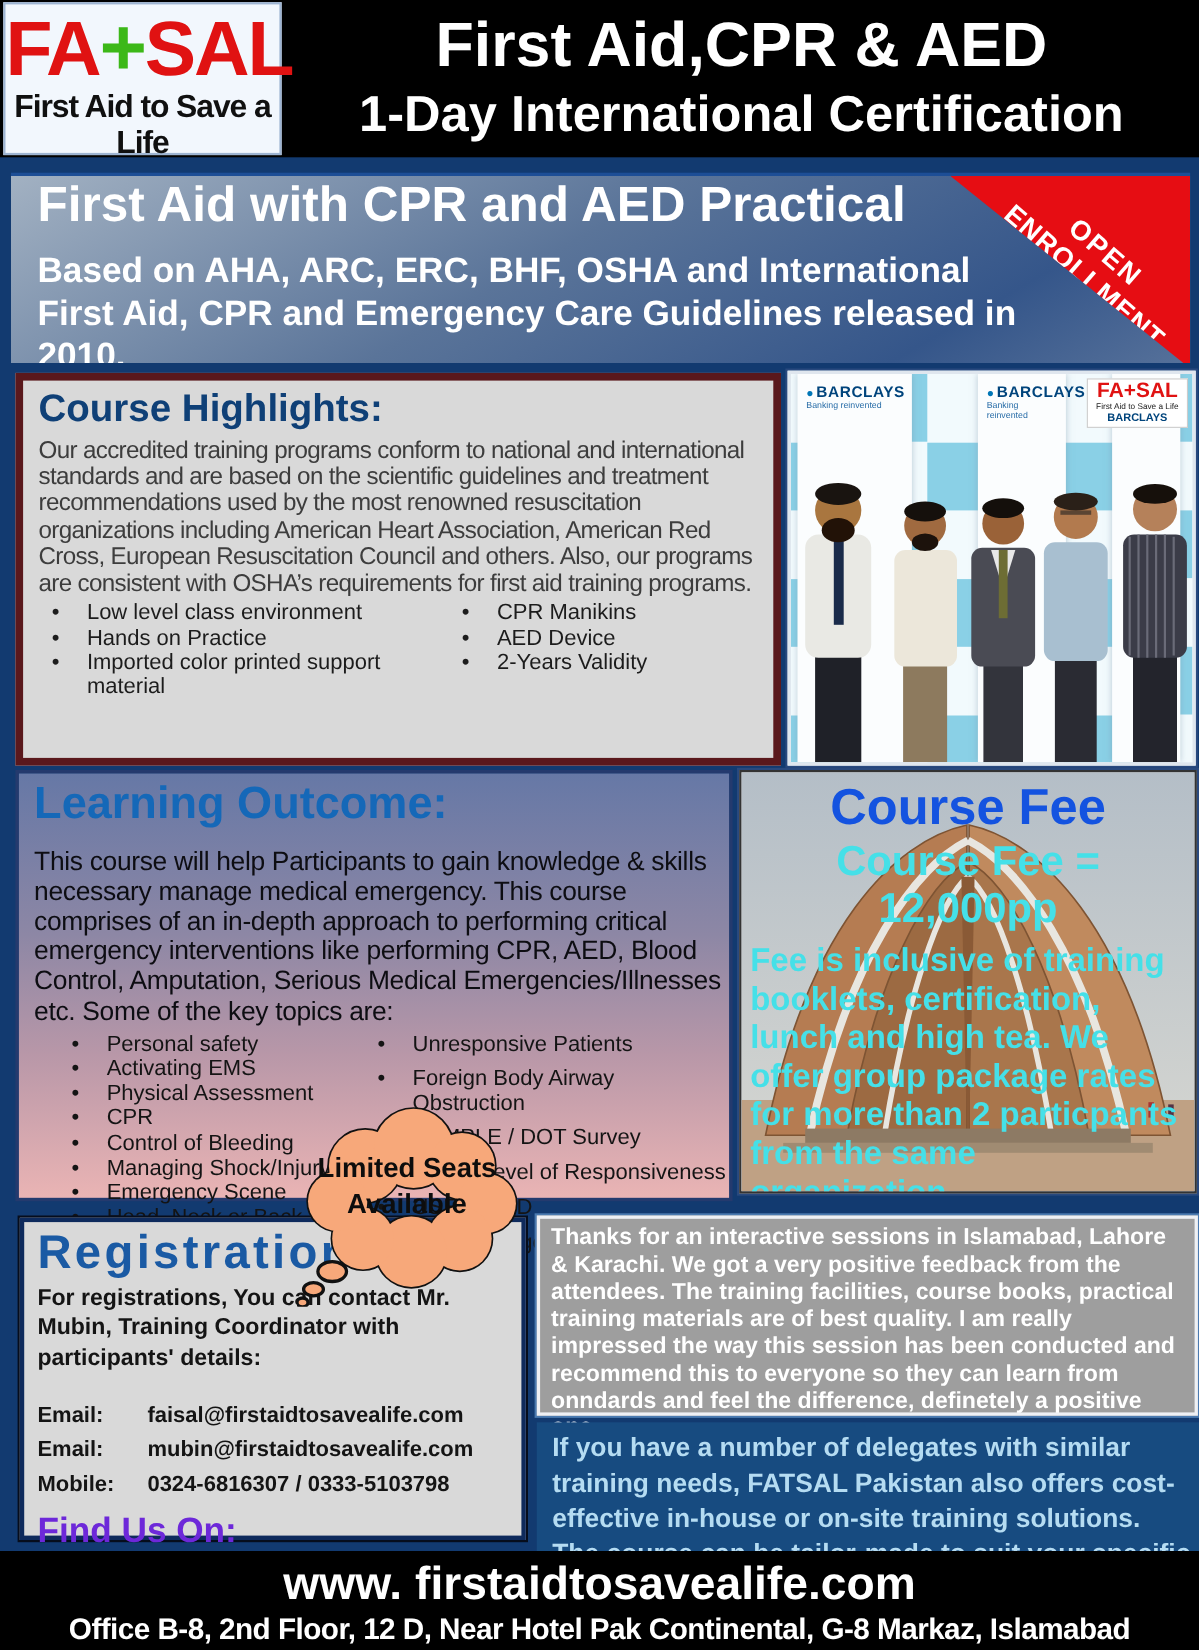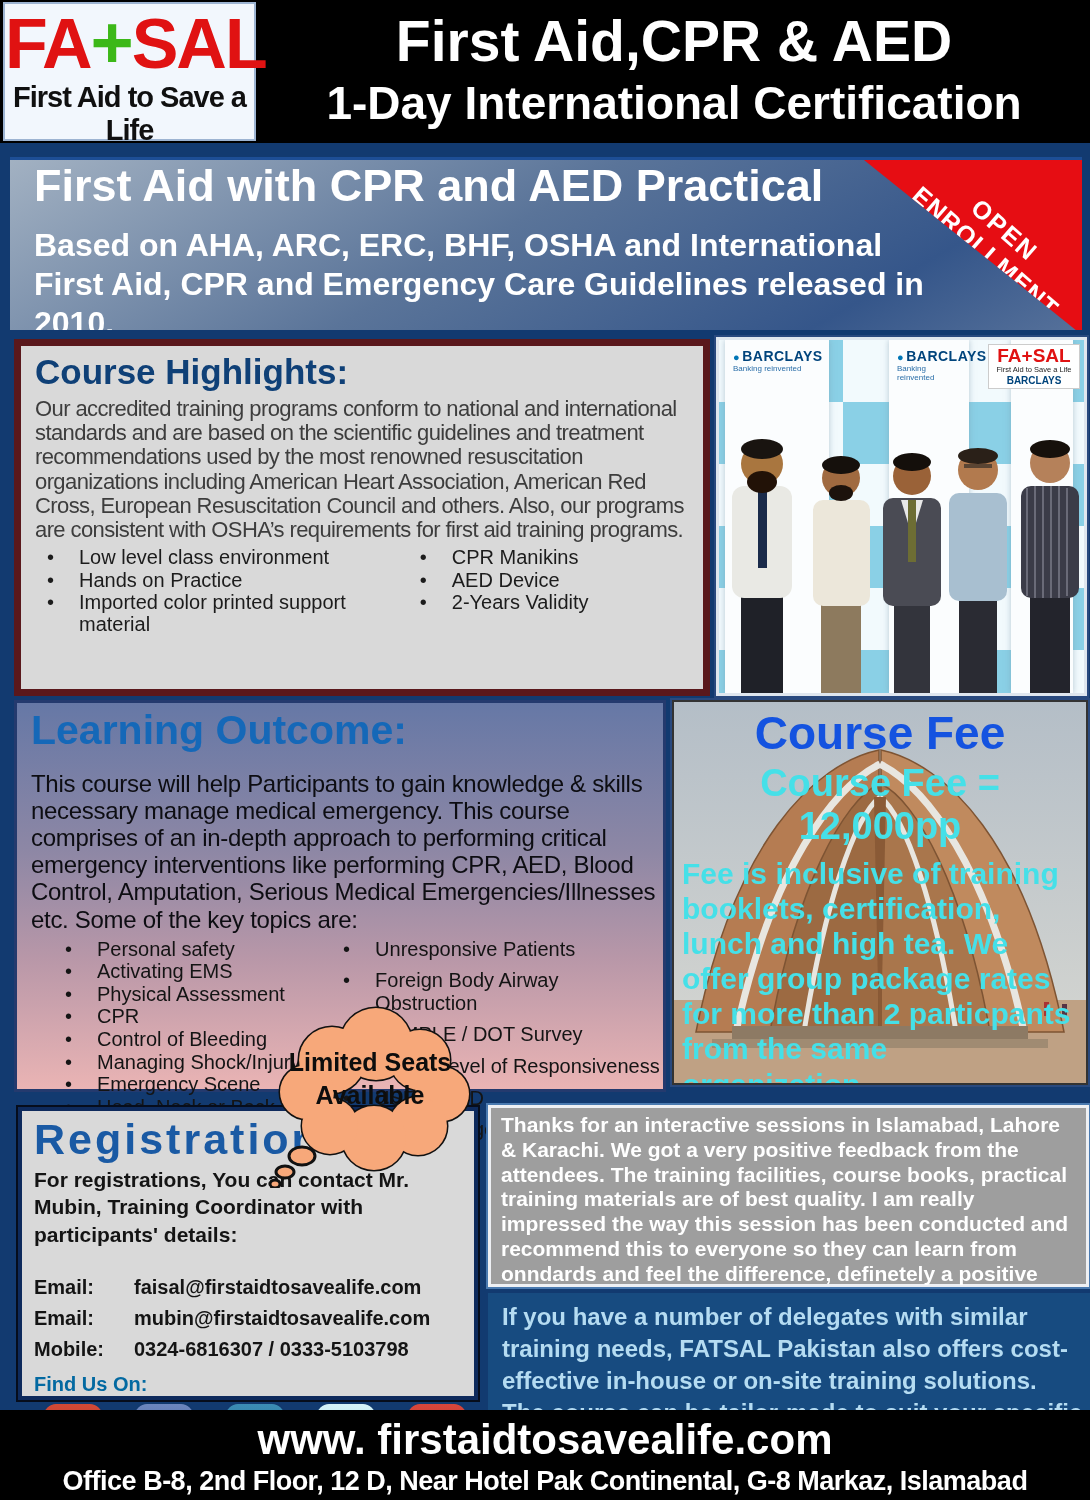--- a/index.html
+++ b/index.html
@@ -95,21 +95,21 @@
   .fee-desc { color:#45e0e8; font-size:30px; font-weight:bold; line-height:1.17; margin:8px 6px 0 8px; }
 
   
   .reg { position:absolute; left:18px; top:1107px; width:460px; height:293px;
          background:#d9d9d9; border:4px solid #0e2a5c; box-shadow:0 0 0 2px #060d1c; padding:4px 0 0 12px; }
   .reg h2 { color:#1a5aa4; font-size:43px; font-weight:600; letter-spacing:3px; }
   .reg-intro { color:#141414; font-size:21px; font-weight:bold; line-height:1.3; margin-top:2px; width:420px; }
   .reg-contacts { margin-top:24px; }
   .reg-row { display:flex; font-size:20px; font-weight:bold; color:#141414; line-height:1.55; }
   .reg-row .lbl { width:100px; }
-  .find-us { color:#0369a1; font-size:20px; font-weight:bold; margin-top:8px; }
+  .find-us { color:#6d28d9; font-size:32px; font-weight:bold; margin-top:8px; }
   .socials { display:flex; gap:33px; margin:8px 0 0 10px; }
   .s-icon { width:58px; height:58px; border-radius:12px; display:flex; align-items:center; justify-content:center;
             color:#fff; font-weight:bold; box-shadow:0 2px 3px rgba(0,0,0,.35); }
   .s-gplus { background:linear-gradient(180deg,#d24a36,#b92d1e); font-size:40px; font-family:"Liberation Serif",serif; }
   .s-fb { background:linear-gradient(180deg,#6c86bd,#3b5a9a); font-size:44px; font-family:"Liberation Serif",serif; }
   .s-li { background:linear-gradient(180deg,#3c8cb4,#1a6a94); font-size:32px; letter-spacing:-1px; }
   .s-tw { background:linear-gradient(180deg,#d6f2f8,#8fd4e8); color:#2fa8d8; font-size:46px; font-family:"Liberation Serif",serif; }
   .s-yt { background:linear-gradient(180deg,#d8473c,#b9251c); flex-direction:column; }
   .s-yt .yt-you { background:#fff; color:#c0271e; font-size:16px; font-weight:bold; border-radius:5px; padding:0 6px; line-height:1.2; }
   .s-yt .yt-tube { color:#fff; font-size:16px; font-weight:bold; line-height:1.2; margin-top:1px; }

